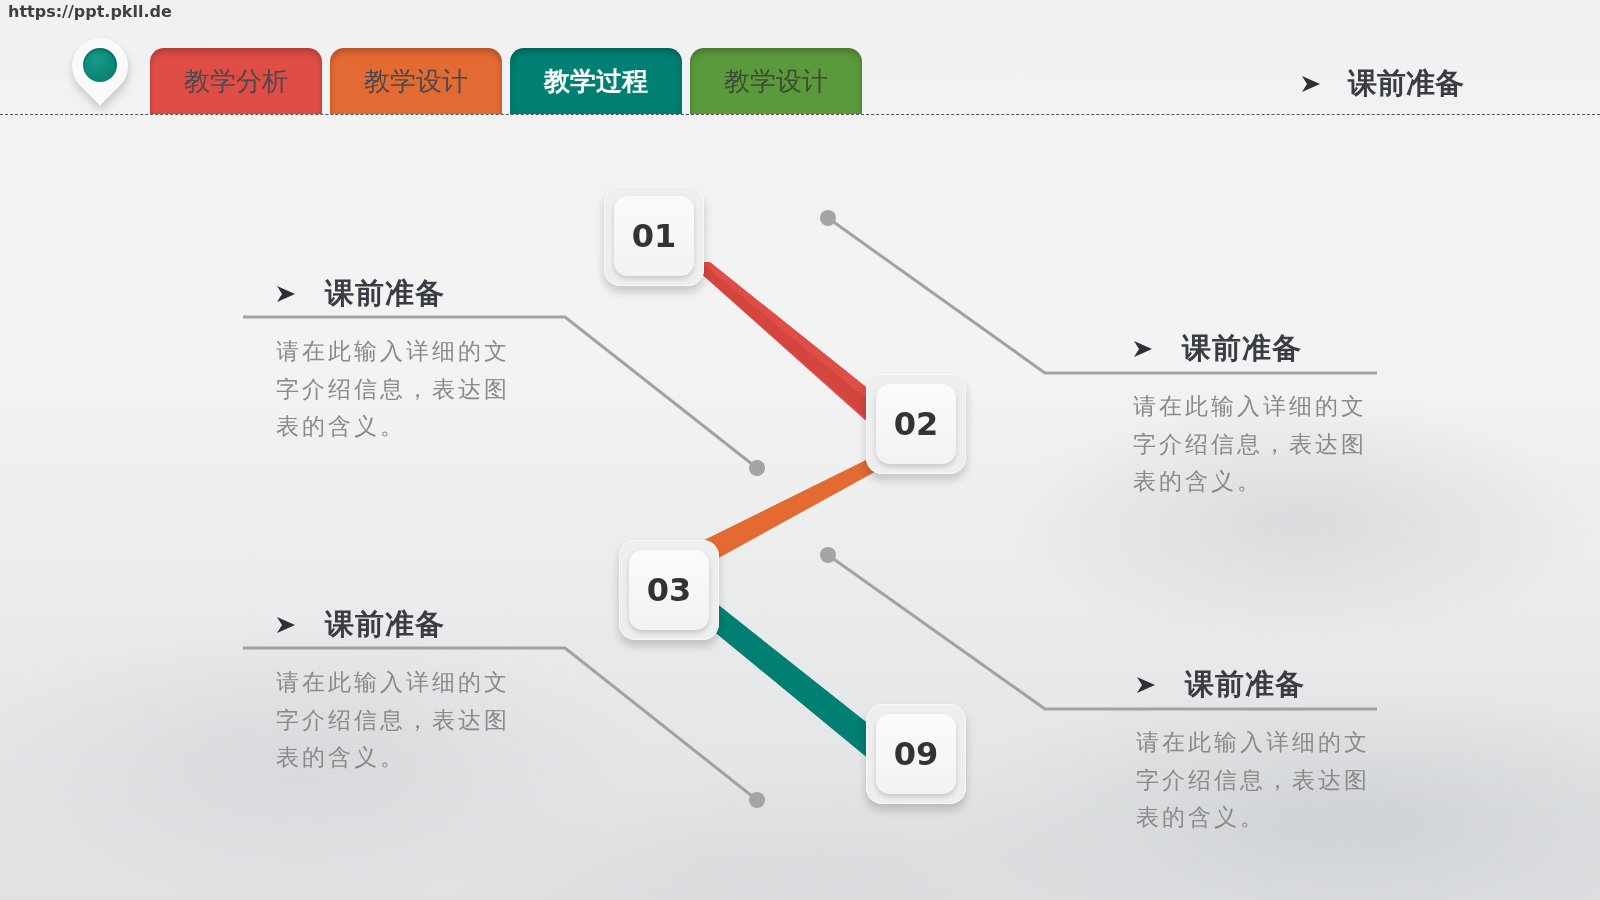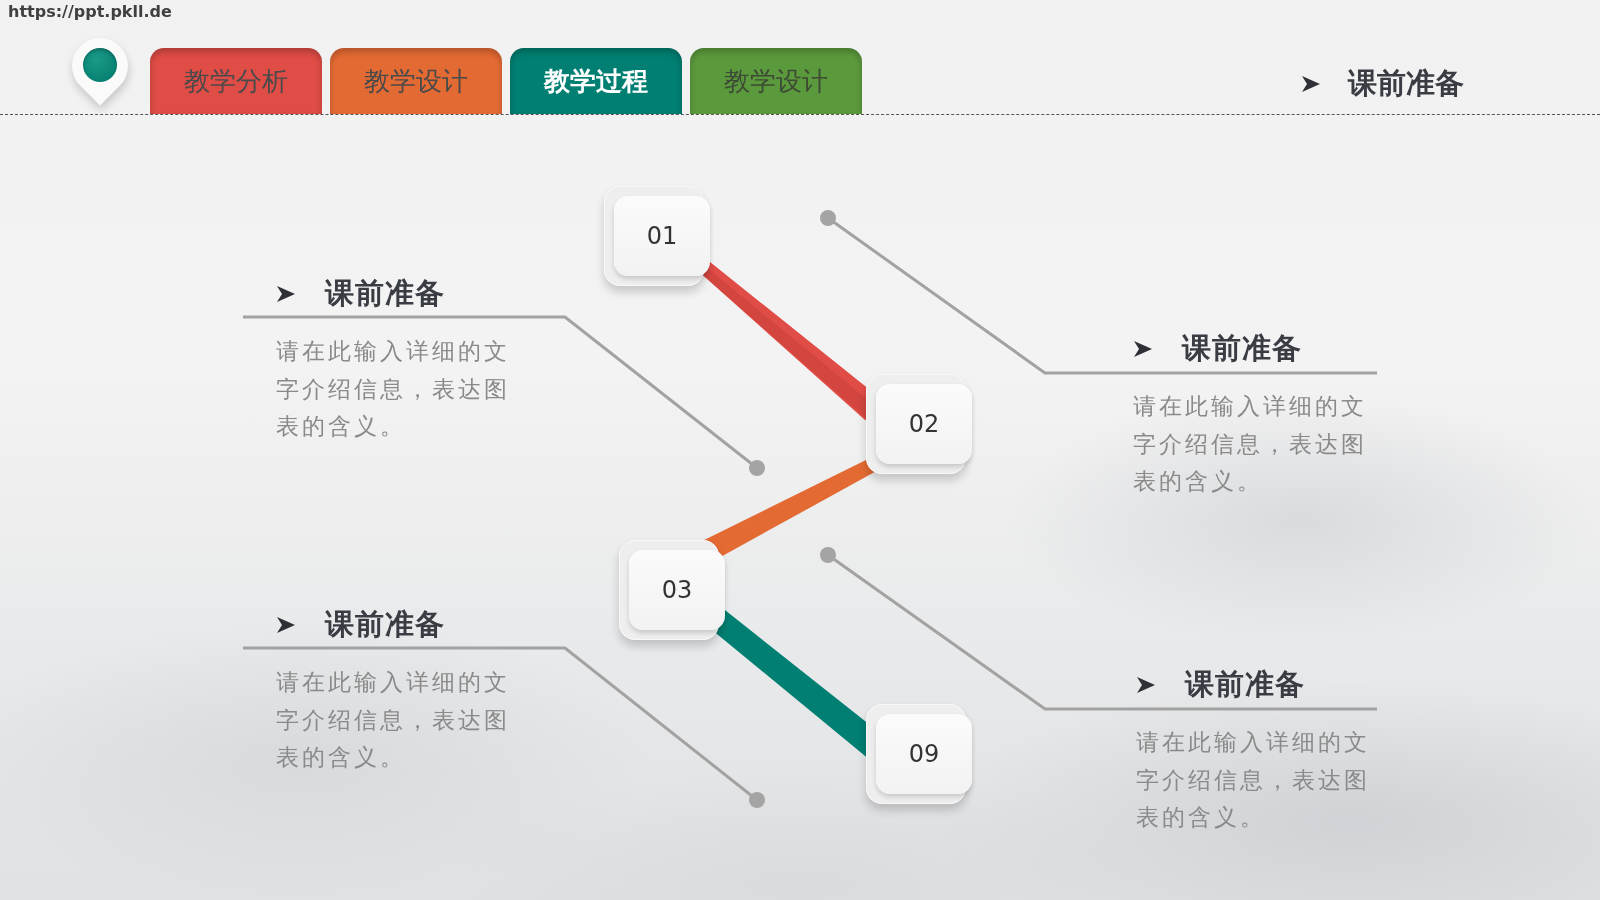--- a/index.html
+++ b/index.html
@@ -77,25 +77,25 @@
     
     svg.overlay { position: absolute; left: 0; top: 0; }
 
     
     .num-box {
       position: absolute; width: 100px; height: 100px; border-radius: 16px;
       background: #eeeeee;
       box-shadow: 0 6px 10px rgba(0,0,0,0.18), inset 0 0 0 1px rgba(255,255,255,0.6);
     }
     .num-inner {
-      position: absolute; left: 10px; top: 10px; width: 96px; height: 80px; border-radius: 14px;
+      position: absolute; left: 10px; top: 10px; width: 80px; height: 80px; border-radius: 14px;
       background: linear-gradient(180deg, #fbfbfb 0%, #f2f2f2 100%);
       box-shadow: 0 3px 5px rgba(0,0,0,0.16);
       display: flex; align-items: center; justify-content: center;
-      font-size: 24px; color: #333;
+      font-size: 32px; color: #333; font-weight: bold;
     }
   </style>
 </head>
 <body>
 
 <div class="watermark">https://ppt.pkll.de</div>
 
 <div class="pin"></div>
 <div class="pin-dot"></div>
 

